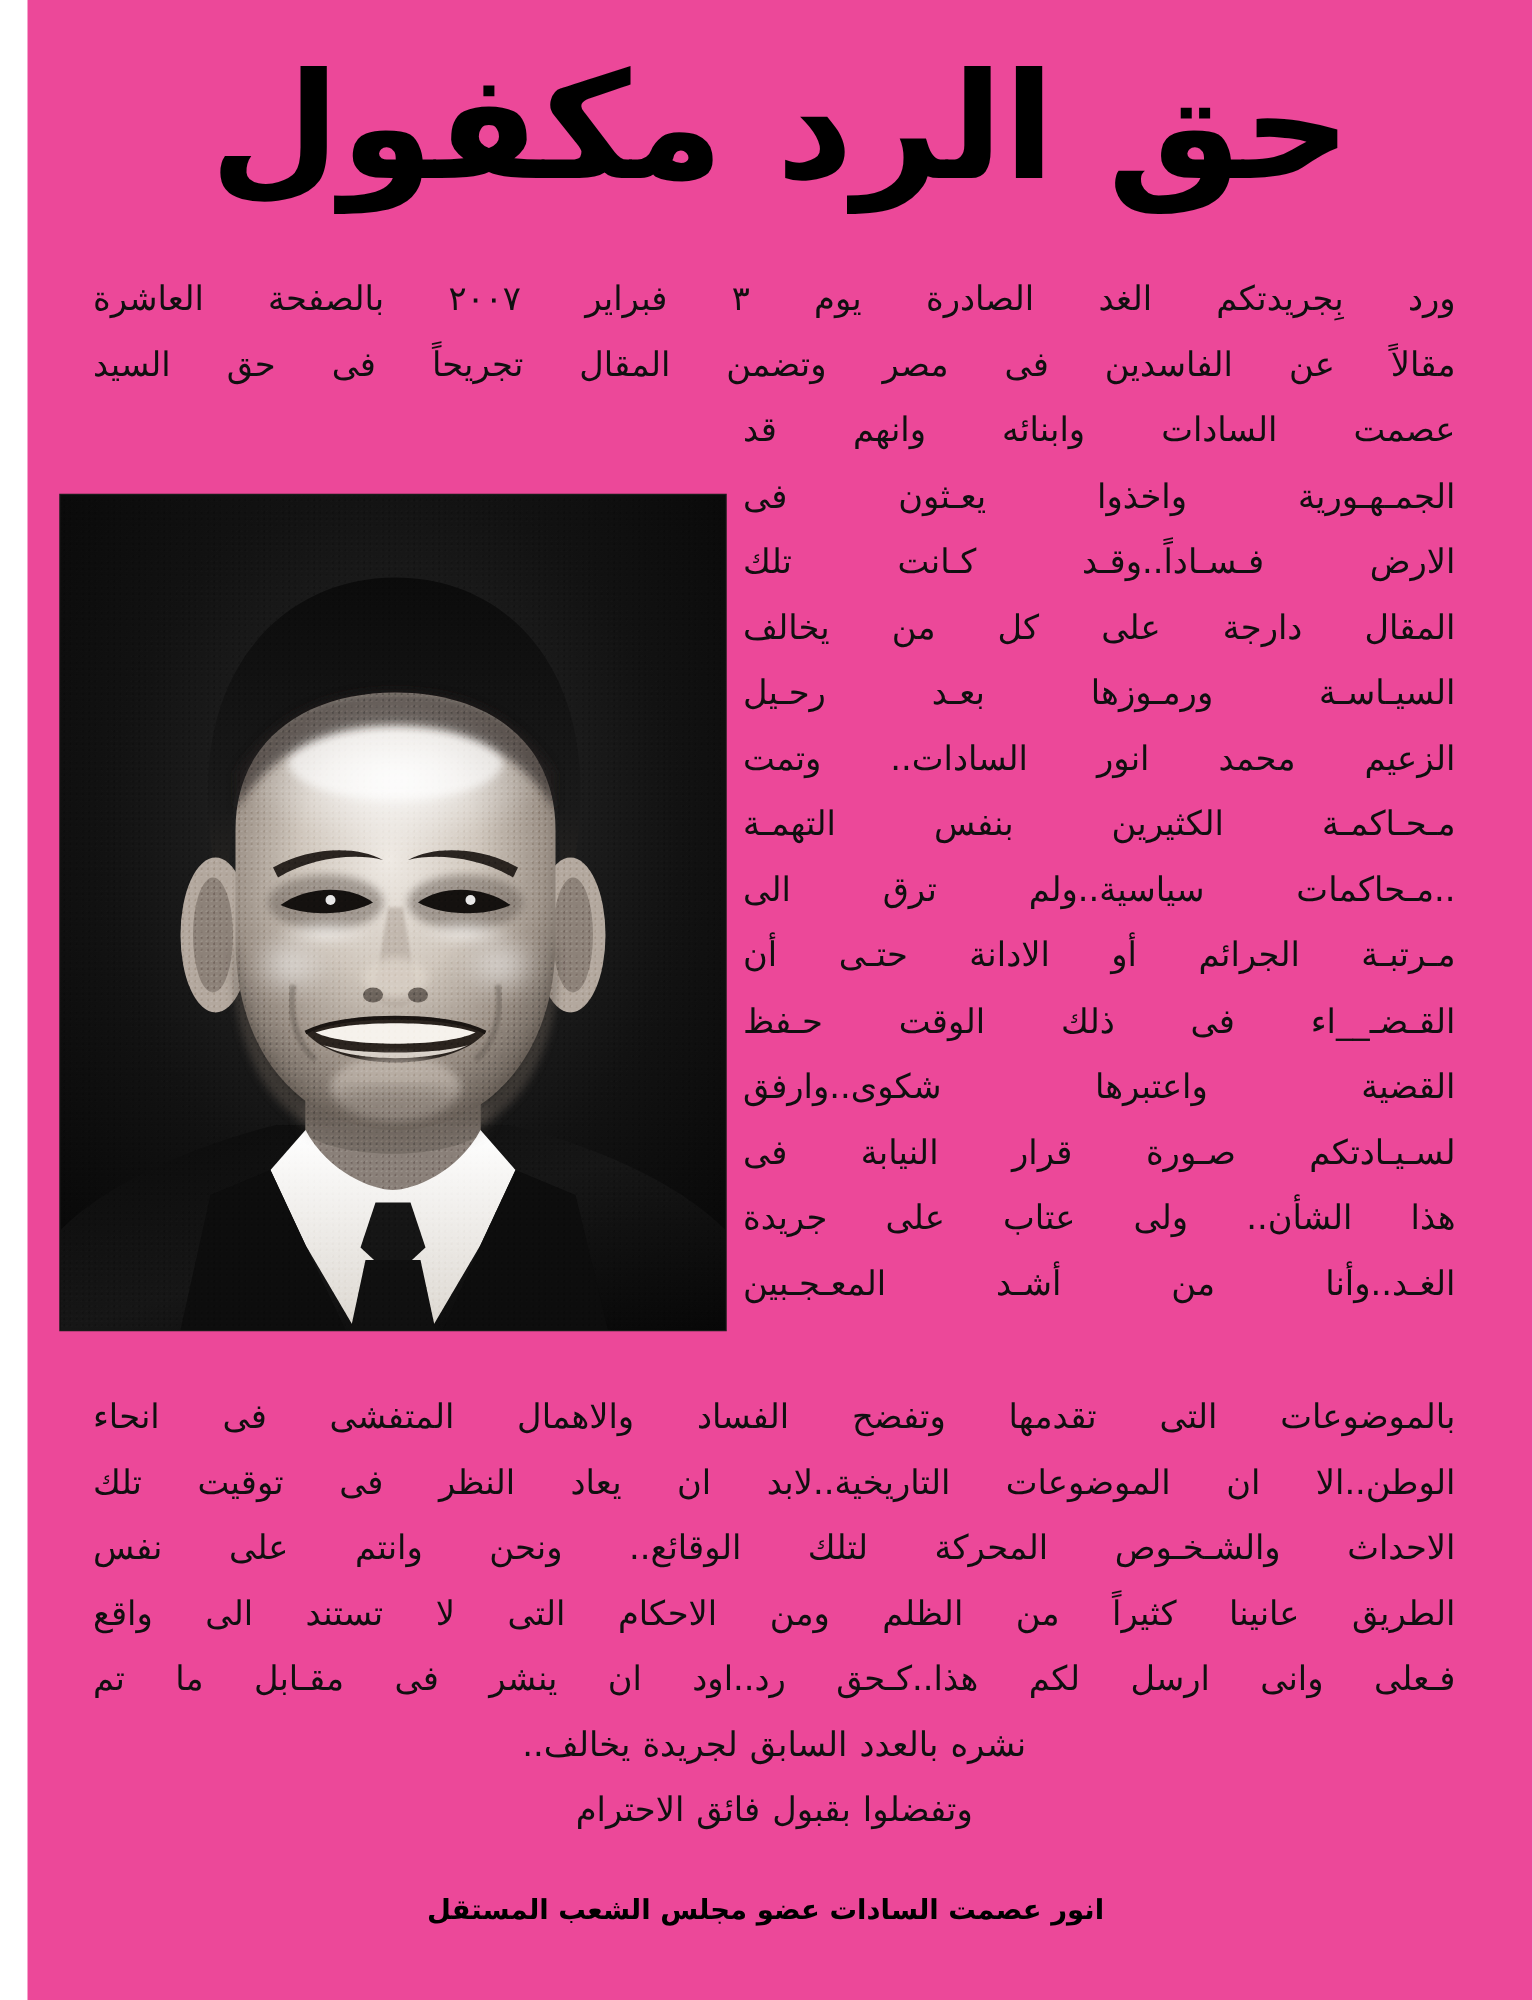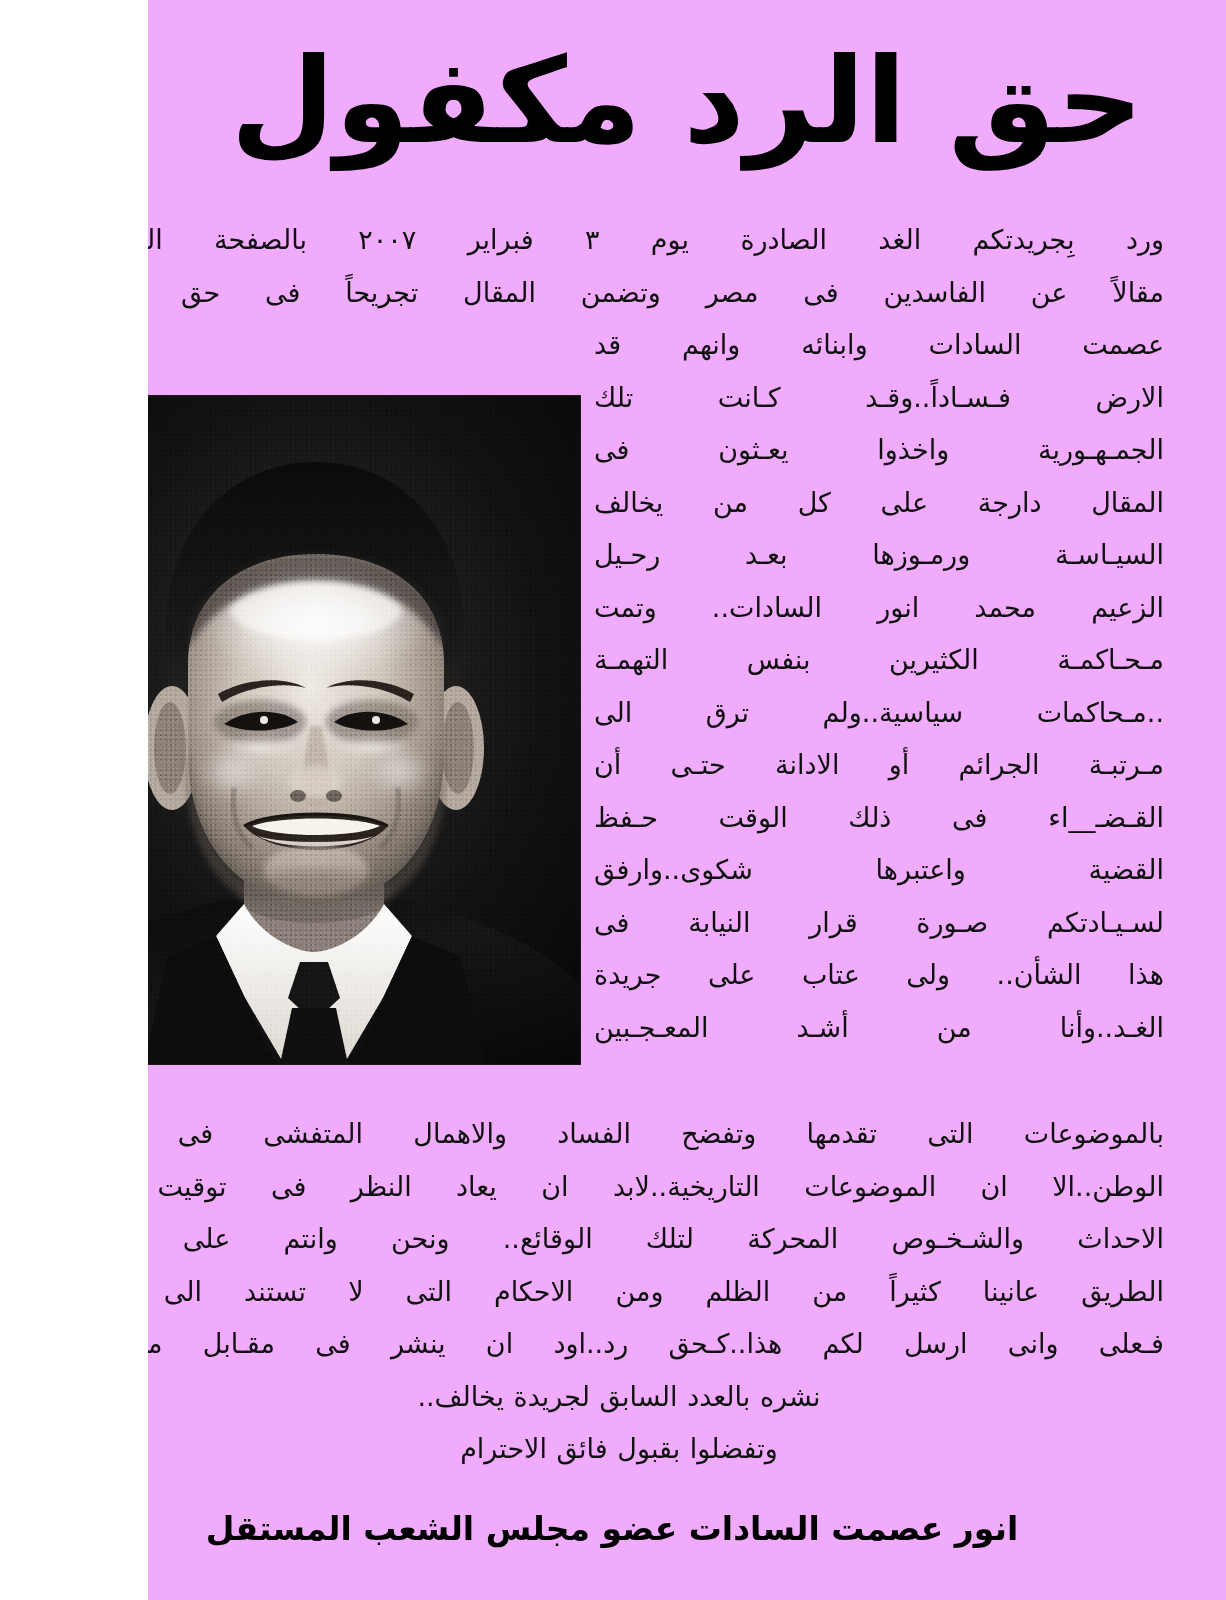--- a/index.html
+++ b/index.html
@@ -3,23 +3,23 @@
 <meta charset="utf-8">
 <style>
   html, body {
     margin: 0;
     padding: 0;
     background: #ffffff;
   }
 
   .clipping {
     position: relative;
-    width: 1078px;
+    width: 1204px;
     height: 1600px;
-    background: #f0abfc;
+    background: #ec4899;
     overflow: hidden;
     font-family: "DejaVu Sans", "Liberation Sans", sans-serif;
     color: #0d0d0d;
     direction: rtl;
   }
 
   
   .headline {
     position: absolute;
     top: 26px;
@@ -119,21 +119,21 @@
   }
 
   
   .signature {
     position: absolute;
     top: 1506px;
     right: 84px;
     width: 1060px;
     font-family: "DejaVu Sans", "Liberation Sans", sans-serif;
     font-weight: 700;
-    font-size: 33px;
+    font-size: 22px;
     line-height: 46px;
     letter-spacing: -0.5px;
     color: #000000;
     direction: rtl;
     text-align: center;
     white-space: nowrap;
   }
 </style>
 </head>
 <body>
@@ -271,22 +271,22 @@
       <ellipse cx="268" cy="496" rx="74" ry="22" fill="#6d645c" opacity=".45" filter="url(#soft)"></ellipse>
 
       <path d="M140 356 C144 432 186 490 236 504 L200 504 C160 486 136 430 138 366 Z" fill="#5d554e" opacity=".5" filter="url(#soft2)"></path>
       <path d="M396 356 C392 432 350 490 300 504 L336 504 C376 486 400 430 398 366 Z" fill="#5d554e" opacity=".5" filter="url(#soft2)"></path>
     </svg>
     <div class="grain"></div>
   </div>
 
   <div class="bodytext block-column">
     <span class="ln">عصمت السادات وابنائه وانهم قد</span>
+    <span class="ln">الجمـهـورية واخذوا يعـثون فى</span>
     <span class="ln">الارض فـسـاداً..وقـد كـانت تلك</span>
-    <span class="ln">الجمـهـورية واخذوا يعـثون فى</span>
     <span class="ln">المقال دارجة على كل من يخالف</span>
     <span class="ln">السيـاسـة ورمـوزها بعـد رحـيل</span>
     <span class="ln">الزعيم محمد انور السادات.. وتمت</span>
     <span class="ln">مـحـاكمـة الكثيرين بنفس التهمـة</span>
     <span class="ln">..مـحاكمات سياسية..ولم ترق الى</span>
     <span class="ln">مـرتبـة الجرائم أو الادانة حتـى أن</span>
     <span class="ln">القـضـ__اء فى ذلك الوقت حـفظ</span>
     <span class="ln">القضية واعتبرها شكوى..وارفق</span>
     <span class="ln">لسـيـادتكم صـورة قرار النيابة فى</span>
     <span class="ln">هذا الشأن.. ولى عتاب على جريدة</span>

